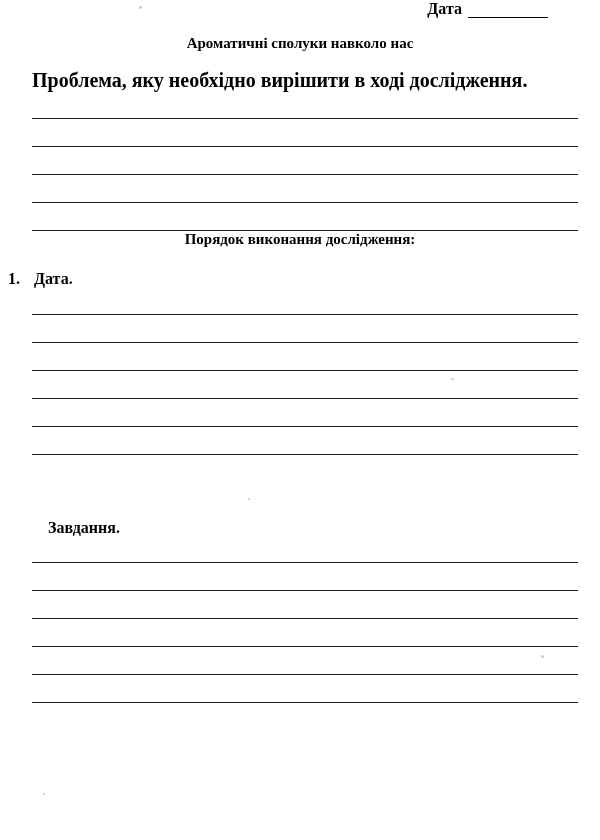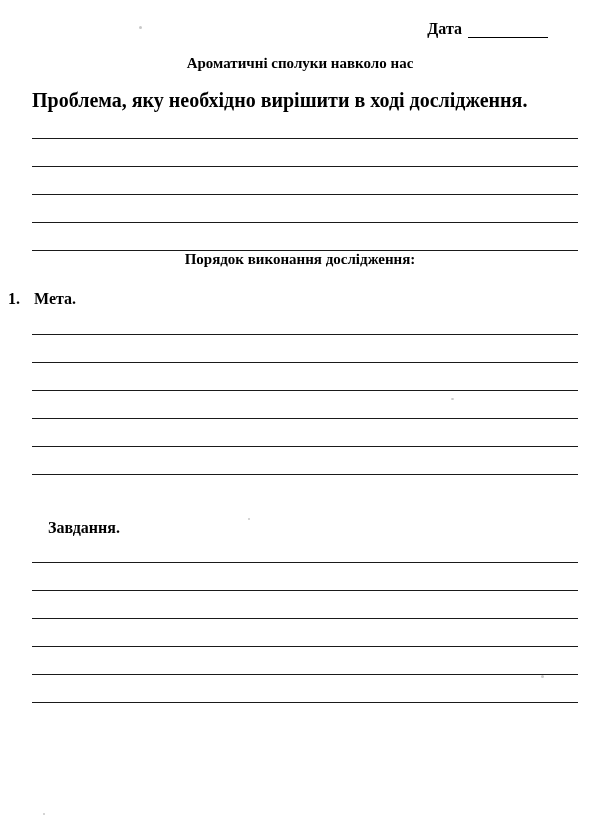--- a/index.html
+++ b/index.html
@@ -27,21 +27,20 @@
     font-size: 20px;
     letter-spacing: 0.2px;
     margin: 14px 0 0 0;
     padding: 0 30px;
   }
   .date-row {
     display: flex;
     justify-content: flex-end;
     align-items: flex-end;
     padding-right: 52px;
-    margin-top: 20px;
   }
   .date-label {
     font-weight: bold;
     font-size: 16px;
     margin-right: 6px;
   }
   .date-line {
     display: inline-block;
     width: 80px;
     border-bottom: 1.6px solid #000;
@@ -116,33 +115,33 @@
     <div class="rule" style="margin-bottom:27px;"></div>
     <div class="rule" style="margin-bottom:27px;"></div>
     <div class="rule" style="margin-bottom:27px;"></div>
     <div class="rule" style="margin-bottom:0;"></div>
   </div>
 
   <div class="section-head" style="">Порядок виконання дослідження:</div>
 
   <div class="numbered" style="margin-top:22px;">
     <span class="num">1.</span>
-    <span>Мета.</span>
+    <span>Дата.</span>
   </div>
 
   <div class="rules" style="margin-top:26px;">
     <div class="rule" style="margin-bottom:27px;"></div>
     <div class="rule" style="margin-bottom:27px;"></div>
     <div class="rule" style="margin-bottom:27px;"></div>
     <div class="rule" style="margin-bottom:27px;"></div>
     <div class="rule" style="margin-bottom:27px;"></div>
     <div class="rule" style="margin-bottom:0;"></div>
   </div>
 
-  <div class="plain-item" style="margin-top:44px;padding-left:48px;">Завдання.</div>
+  <div class="plain-item" style="margin-top:64px;padding-left:48px;">Завдання.</div>
 
   <div class="rules" style="margin-top:25px;">
     <div class="rule" style="margin-bottom:27px;"></div>
     <div class="rule" style="margin-bottom:27px;"></div>
     <div class="rule" style="margin-bottom:27px;"></div>
     <div class="rule" style="margin-bottom:27px;"></div>
     <div class="rule" style="margin-bottom:27px;"></div>
     <div class="rule" style="margin-bottom:0;"></div>
   </div>
 

